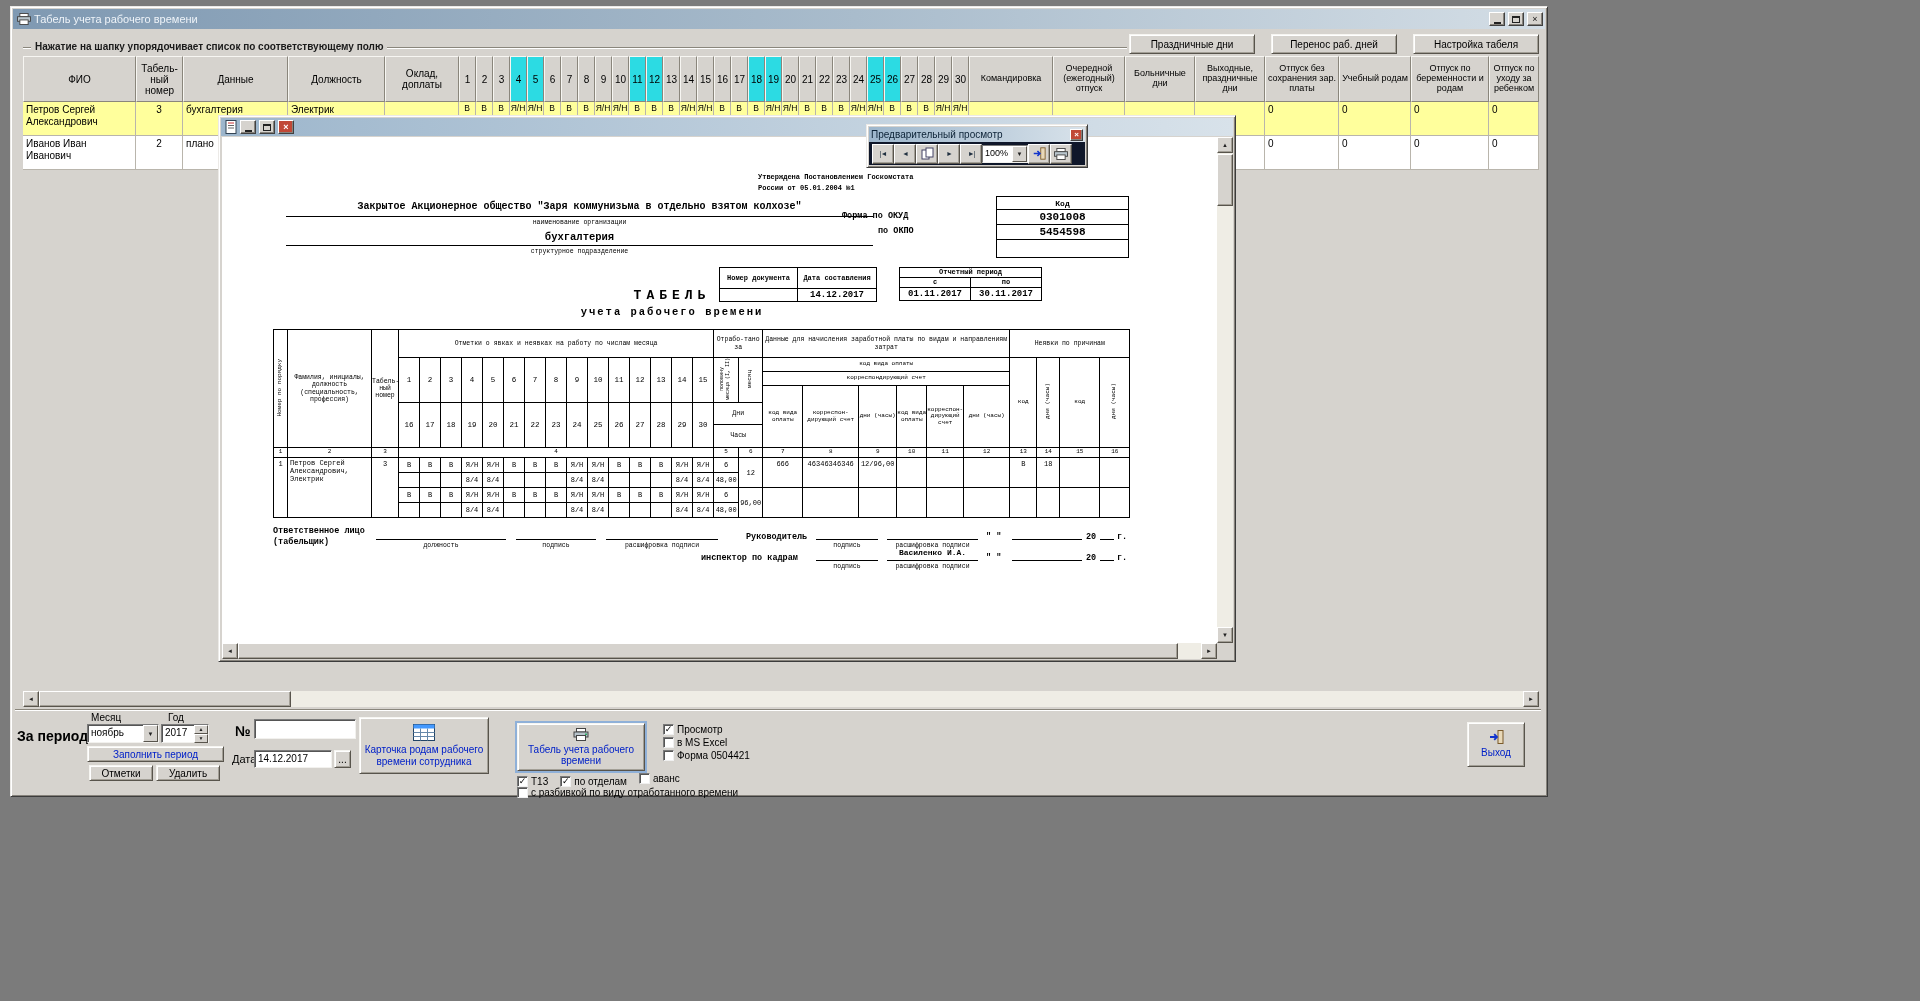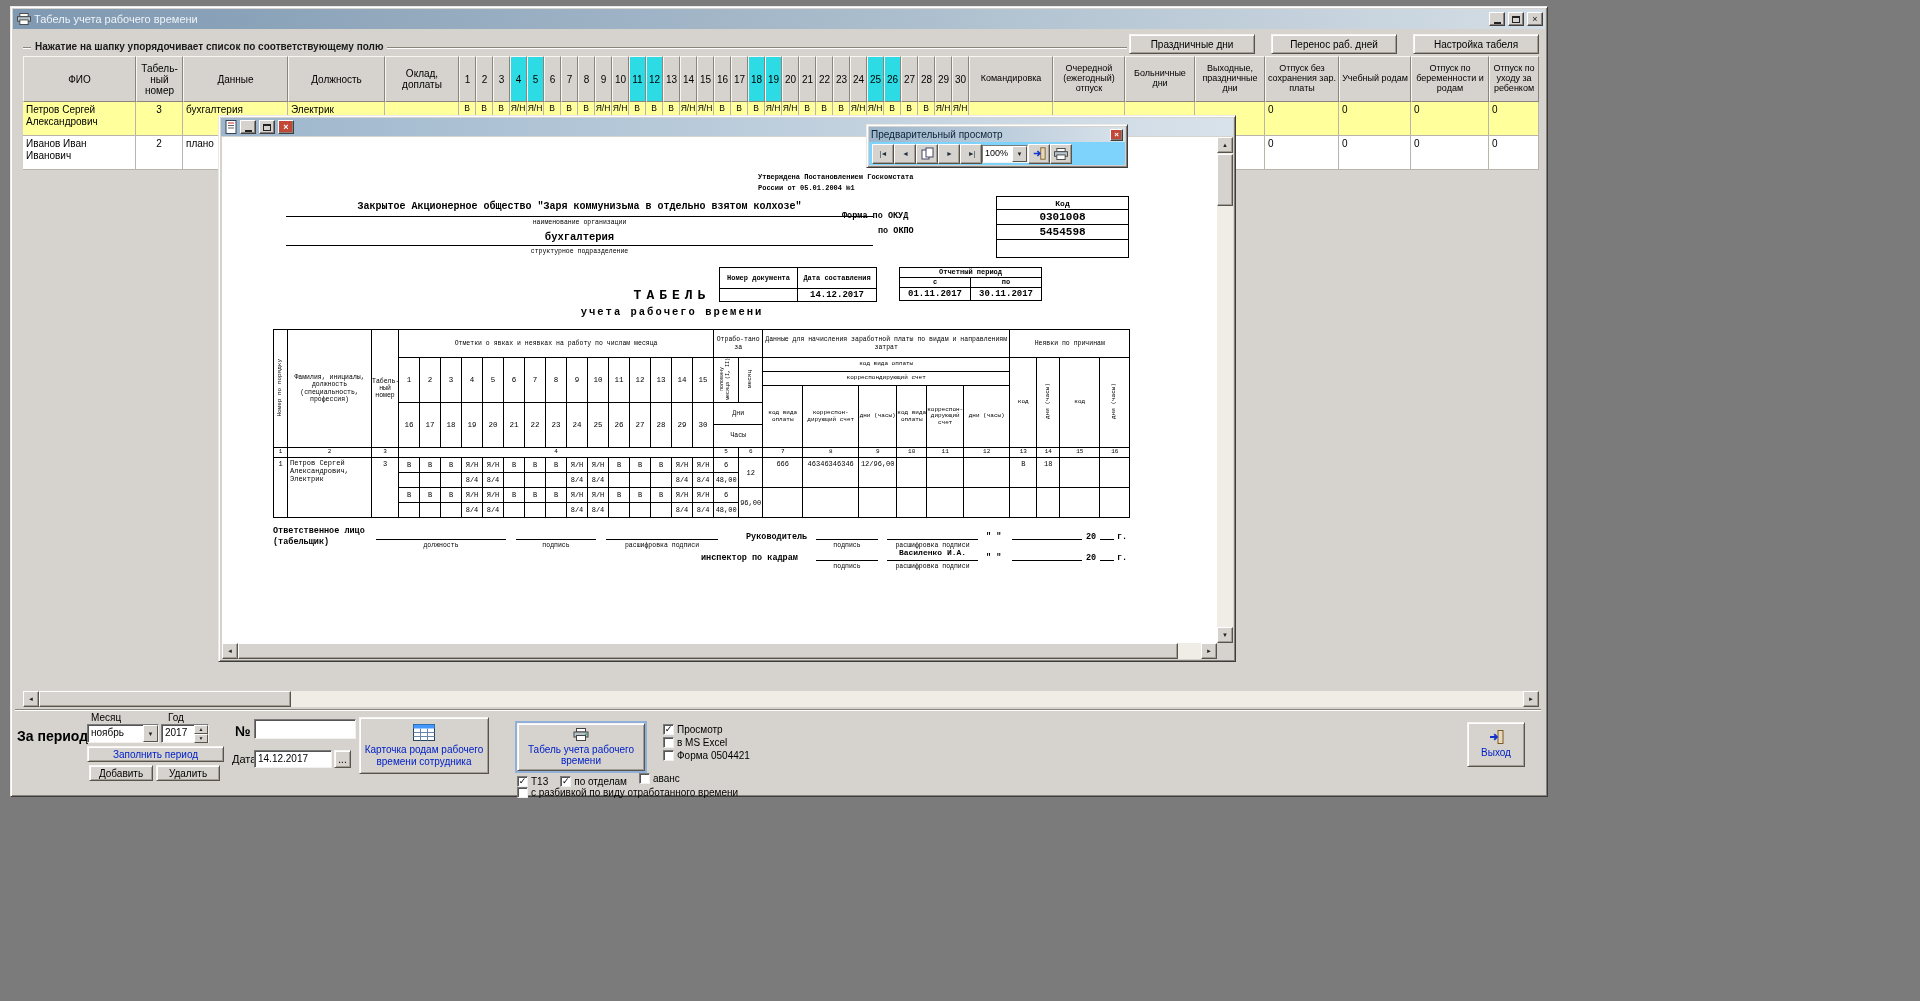--- a/index.html
+++ b/index.html
@@ -51,21 +51,21 @@
 .vscroll .sbtn.top{top:0;left:0}
 .vscroll .sbtn.bottom{top:auto;bottom:0;left:0}
 .sthumb{position:absolute;top:0;height:16px;background:#d6d3ce;border:1px solid;border-color:#fff #58544c #58544c #fff;box-shadow:inset -1px -1px 0 #a39f96}
 .sthumbv{position:absolute;left:0;width:16px;background:#d6d3ce;border:1px solid;border-color:#fff #58544c #58544c #fff;box-shadow:inset -1px -1px 0 #a39f96}
 .corner{position:absolute;background:#d6d3ce}
 
 .chk{display:flex;align-items:center;gap:3px;height:13px;font-size:10px;color:#000;white-space:nowrap}
 .row .chk{display:inline-flex;margin-right:12px;height:12px}
 .ckbox{width:11px;height:11px;flex:0 0 11px;background:#fff;border:1px solid;border-color:#7a7a7a #f0f0f0 #f0f0f0 #7a7a7a;box-shadow:inset 1px 1px 0 #555;font-size:9px;line-height:9px;text-align:center;color:#000}
 
-.ptools{position:absolute;left:2px;top:17px;right:2px;bottom:2px;display:flex;align-items:center;gap:0;padding:0 3px;background:#7dd3fc}
+.ptools{position:absolute;left:2px;top:17px;right:2px;bottom:2px;display:flex;align-items:center;gap:0;padding:0 3px;background:#0f172a}
 .tbtn{width:22px;height:20px;flex:0 0 22px;background:#d6d3ce;border:1px solid;border-color:#fff #58544c #58544c #fff;box-shadow:inset -1px -1px 0 #a39f96;display:flex;align-items:center;justify-content:center;font-size:7px;color:#203040;letter-spacing:-1px}
 .zoombox{height:18px;width:46px;flex:0 0 46px;display:flex;background:#fff;border:1px solid;border-color:#7a7a7a #f2f1ee #f2f1ee #7a7a7a;align-items:stretch}
 .zoombox .zv{flex:1;font-size:9px;padding:2px 2px;overflow:hidden}
 
 .page{background:#fff;overflow:hidden}
 .pg{font-family:"Liberation Mono","DejaVu Sans Mono",monospace;color:#000}
 .f7{position:absolute;font-size:7px;font-weight:bold;white-space:nowrap}
 .f9{position:absolute;font-size:8.5px;font-weight:bold;white-space:nowrap}
 .f8c{position:absolute;font-size:8px;font-weight:bold;text-align:center}
 .flab{position:absolute;font-size:6.5px;text-align:center;white-space:nowrap;overflow:visible}
@@ -327,21 +327,21 @@
     </div>
     <div class="lab" style="left:157px;top:705px">Год</div>
     <div class="combo" style="left:150px;top:717px;width:48px;height:19px">
       <span class="cval">2017</span>
       <span class="spin">
         <span class="sb">▲</span>
         <span class="sb">▼</span>
       </span>
     </div>
     <div class="btn f10" style="left:76px;top:739px;width:137px;height:16px;color:#0020c8">Заполнить период</div>
-    <div class="btn f10" style="left:78px;top:758px;width:64px;height:16px">Добавить</div>
+    <div class="btn f10" style="left:78px;top:758px;width:64px;height:16px">Отметки</div>
     <div class="btn f10" style="left:145px;top:758px;width:64px;height:16px">Удалить</div>
 
     <div class="lab b" style="left:224px;top:716px">№</div>
     <div class="input" style="left:243px;top:712px;width:102px;height:20px"></div>
     <div class="lab" style="left:221px;top:746px;font-size:11px">Дата</div>
     <div class="input" style="left:243px;top:743px;width:78px;height:18px">14.12.2017</div>
     <div class="btn f10" style="left:323px;top:743px;width:17px;height:18px">...</div>
 
     <div class="btn vbtn" style="left:348px;top:710px;width:130px;height:57px">
       <span class="ticon">
@@ -755,21 +755,21 @@
       <span class="sbtn bottom">▼</span>
     </div>
     <div class="hscroll" style="left:3px;top:527px;width:995px;height:16px">
       <span class="sbtn">◄</span>
       <span class="sthumb" style="left:16px;width:940px"></span>
       <span class="sbtn right">►</span>
     </div>
     <div class="corner" style="left:998px;top:527px;width:16px;height:16px"></div>
   </div>
 
-  <div class="win" style="left:866px;top:124px;width:262px;height:44px;z-index:30">
+  <div class="win" style="left:866px;top:124px;width:222px;height:44px;z-index:30">
     <div class="tbar ptbar">
       <span class="ttl dark">Предварительный просмотр</span>
       <span class="wbtn red small">×</span>
     </div>
     <div class="ptools">
       <span class="tbtn">|◄</span>
       <span class="tbtn">◄</span>
       <span class="tbtn">
         <svg width="13" height="13" viewBox="0 0 13 13">
             <rect x="1" y="3" width="7" height="9" fill="#fff" stroke="#446"></rect>

